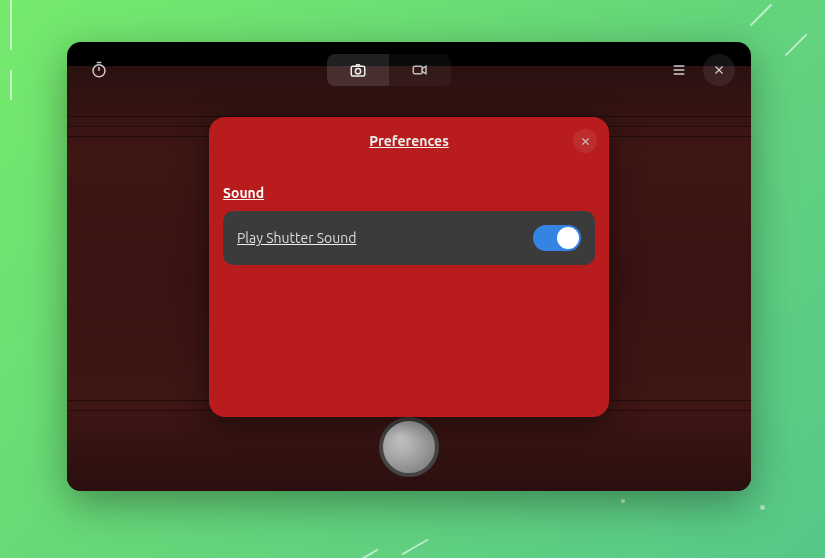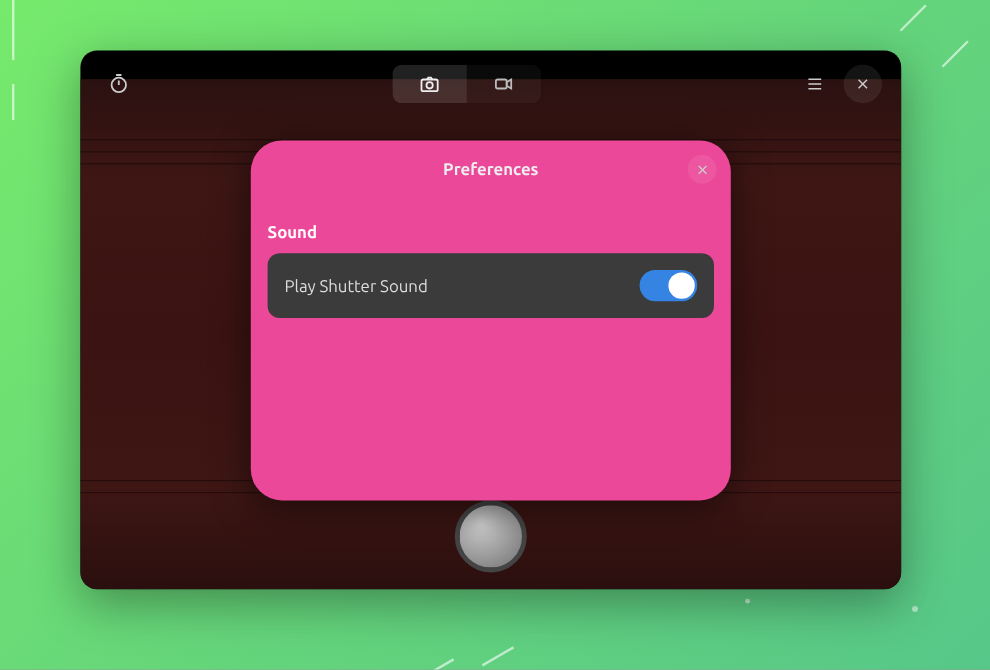--- a/index.html
+++ b/index.html
@@ -80,26 +80,27 @@
       background: radial-gradient(circle at 35% 30%, #d0d0d0, #888 75%);
       border: 4px solid #444;
       cursor: pointer;
       z-index: 3;
     }
 
     .prefs-dialog {
       position: absolute;
       top: 75px; left: 50%; transform: translateX(-50%);
       width: 400px; height: 300px;
-      background: #ec4899;
-      border-radius: 26px;
+      background: #b91c1c;
+      border-radius: 16px;
       box-shadow: 0 6px 30px rgba(0,0,0,0.5);
       z-index: 5;
       color: #eee;
       padding: 0;
+      text-decoration: underline;
     }
     .prefs-header {
       height: 48px;
       display: flex; align-items: center; justify-content: center;
       position: relative;
     }
     .prefs-title { font-size: 14px; font-weight: 600; }
     .prefs-close {
       position: absolute; right: 12px; top: 12px;
       width: 24px; height: 24px;

